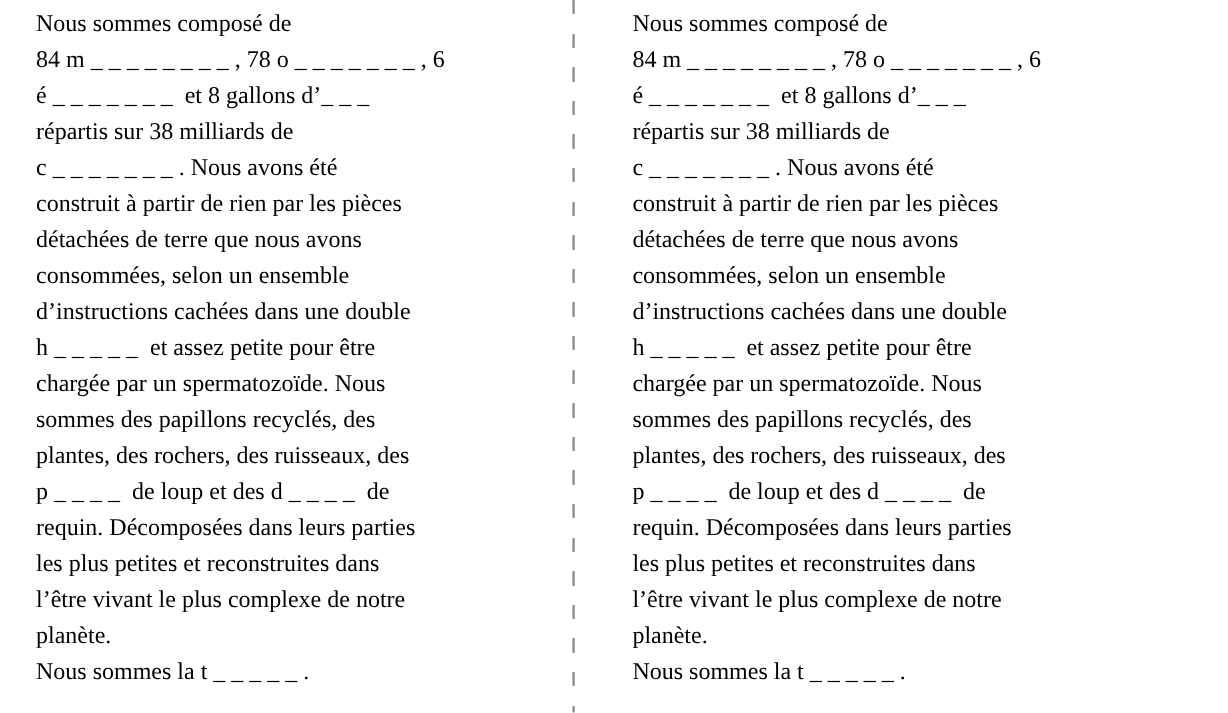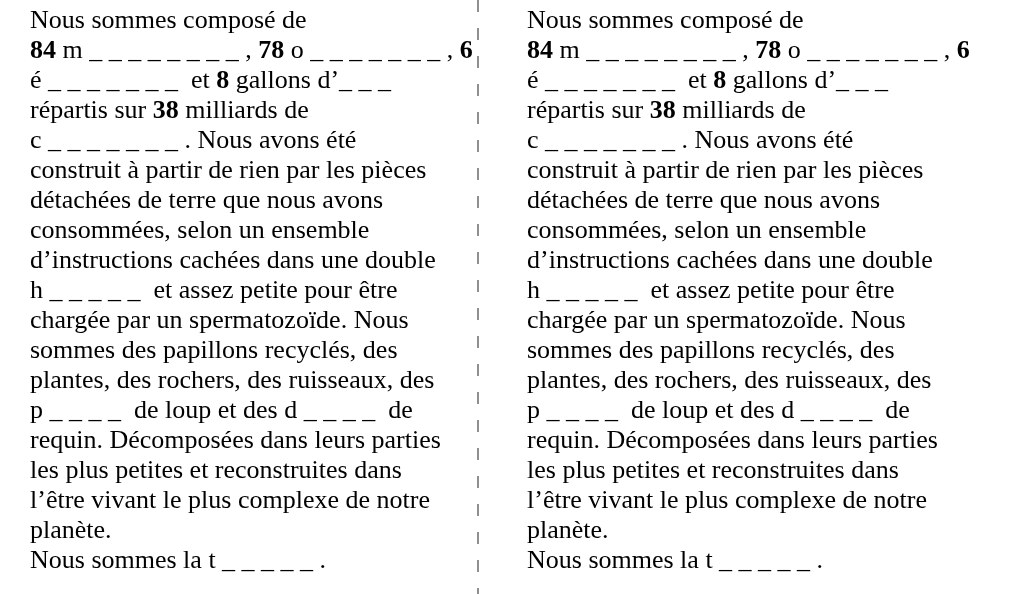--- a/index.html
+++ b/index.html
@@ -11,29 +11,29 @@
     position: relative;
     width: 1023px;
     height: 594px;
     background: #ffffff;
     overflow: hidden;
     font-family: "Liberation Serif", serif;
   }
   .column {
     position: absolute;
     top: 5px;
-    font-size: 26px;
+    font-size: 20px;
     line-height: 30px;
     color: #000000;
     white-space: pre;
   }
   .column.left  { left: 30px; }
   .column.right { left: 527px; }
   .line { height: 30px; }
-  .bold { font-weight: bold; }
+  .bold { font-weight: normal; }
   .divider {
     position: absolute;
     top: 0;
     left: 477px;
     width: 2px;
     height: 594px;
   }
 </style>
 </head>
 <body>

